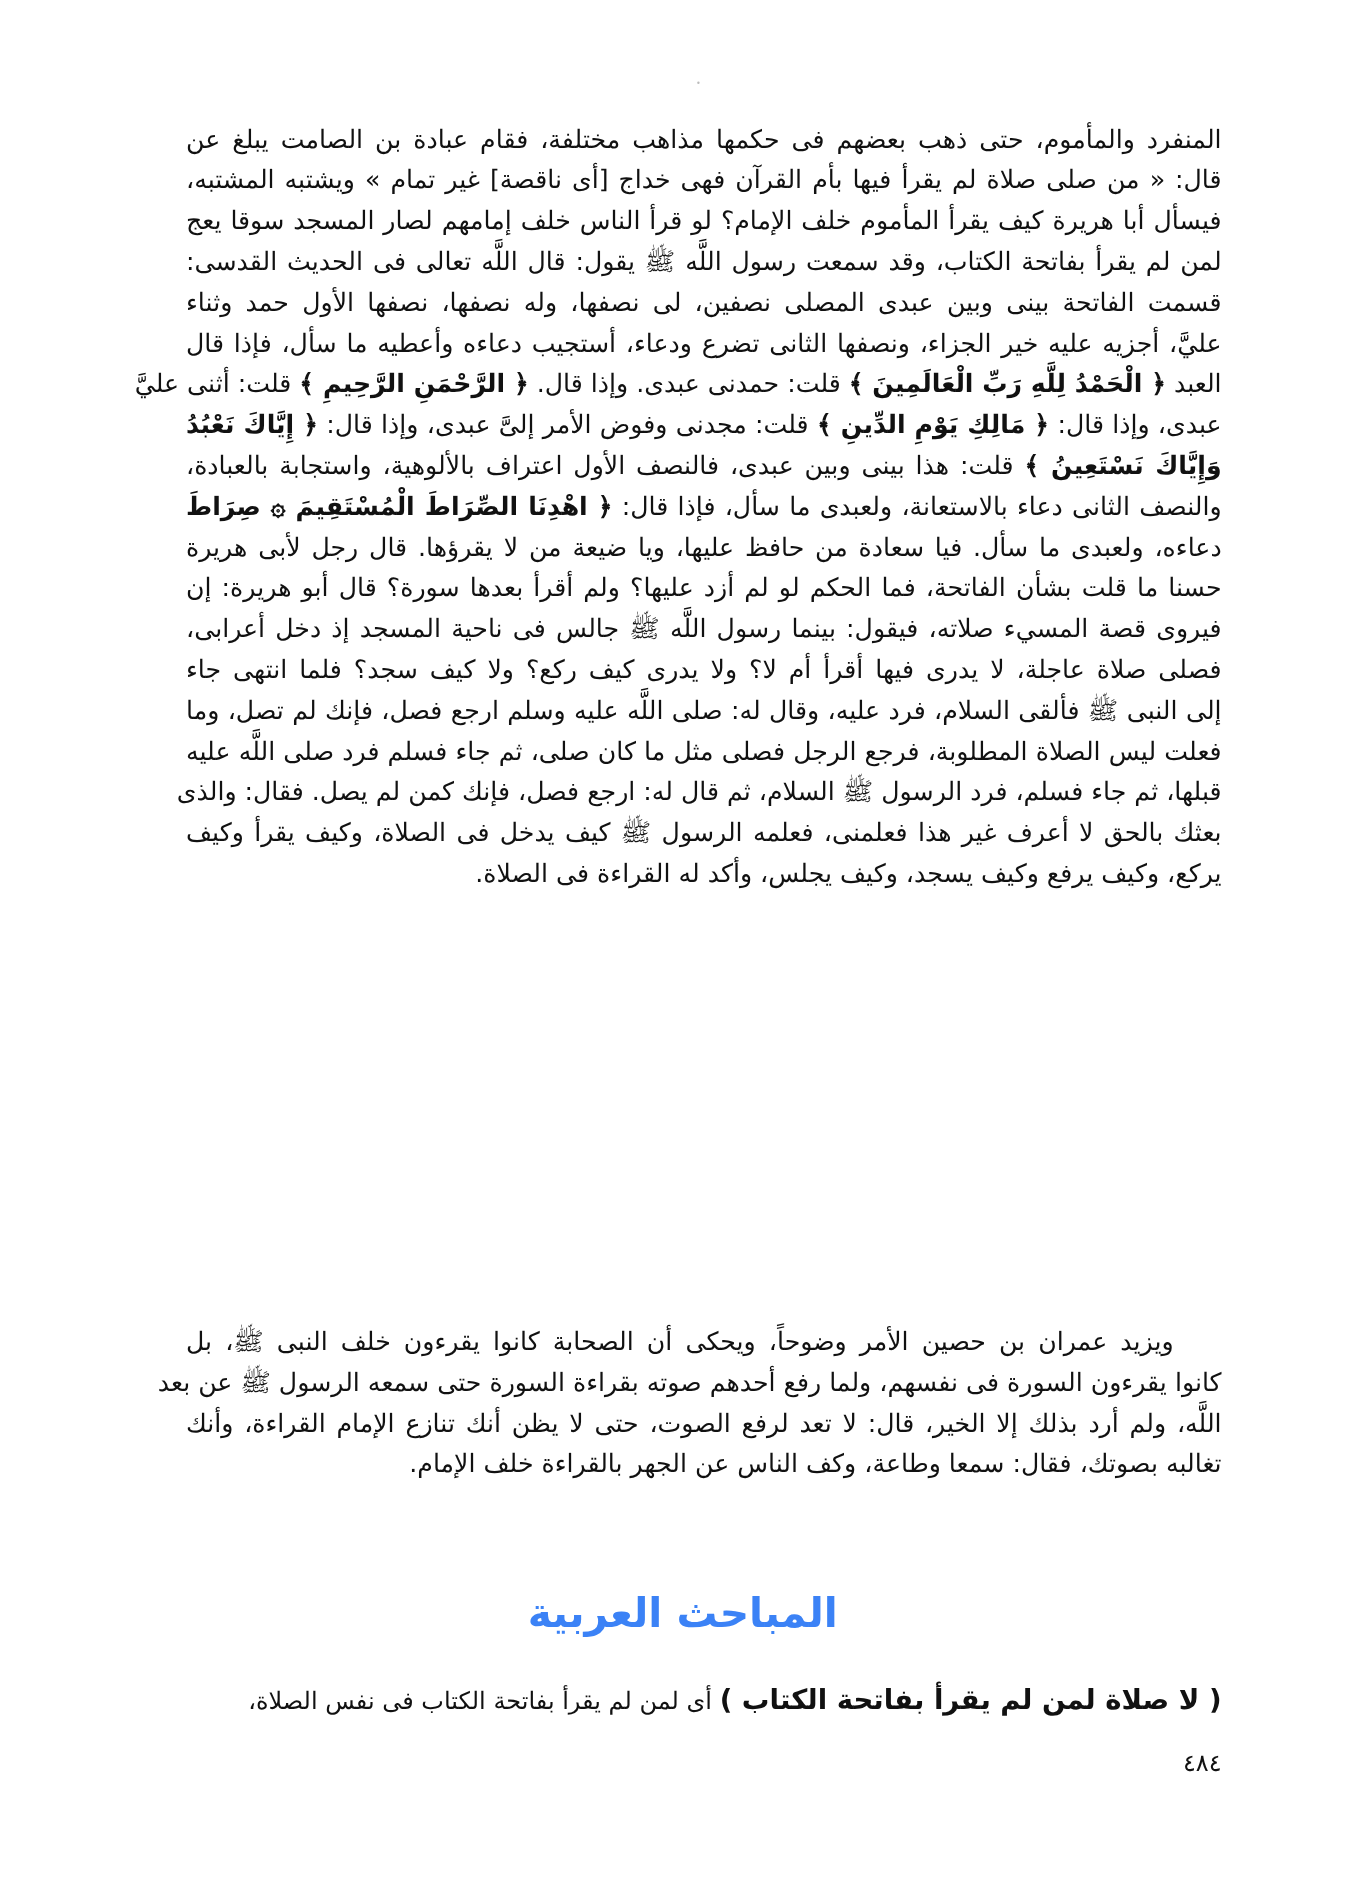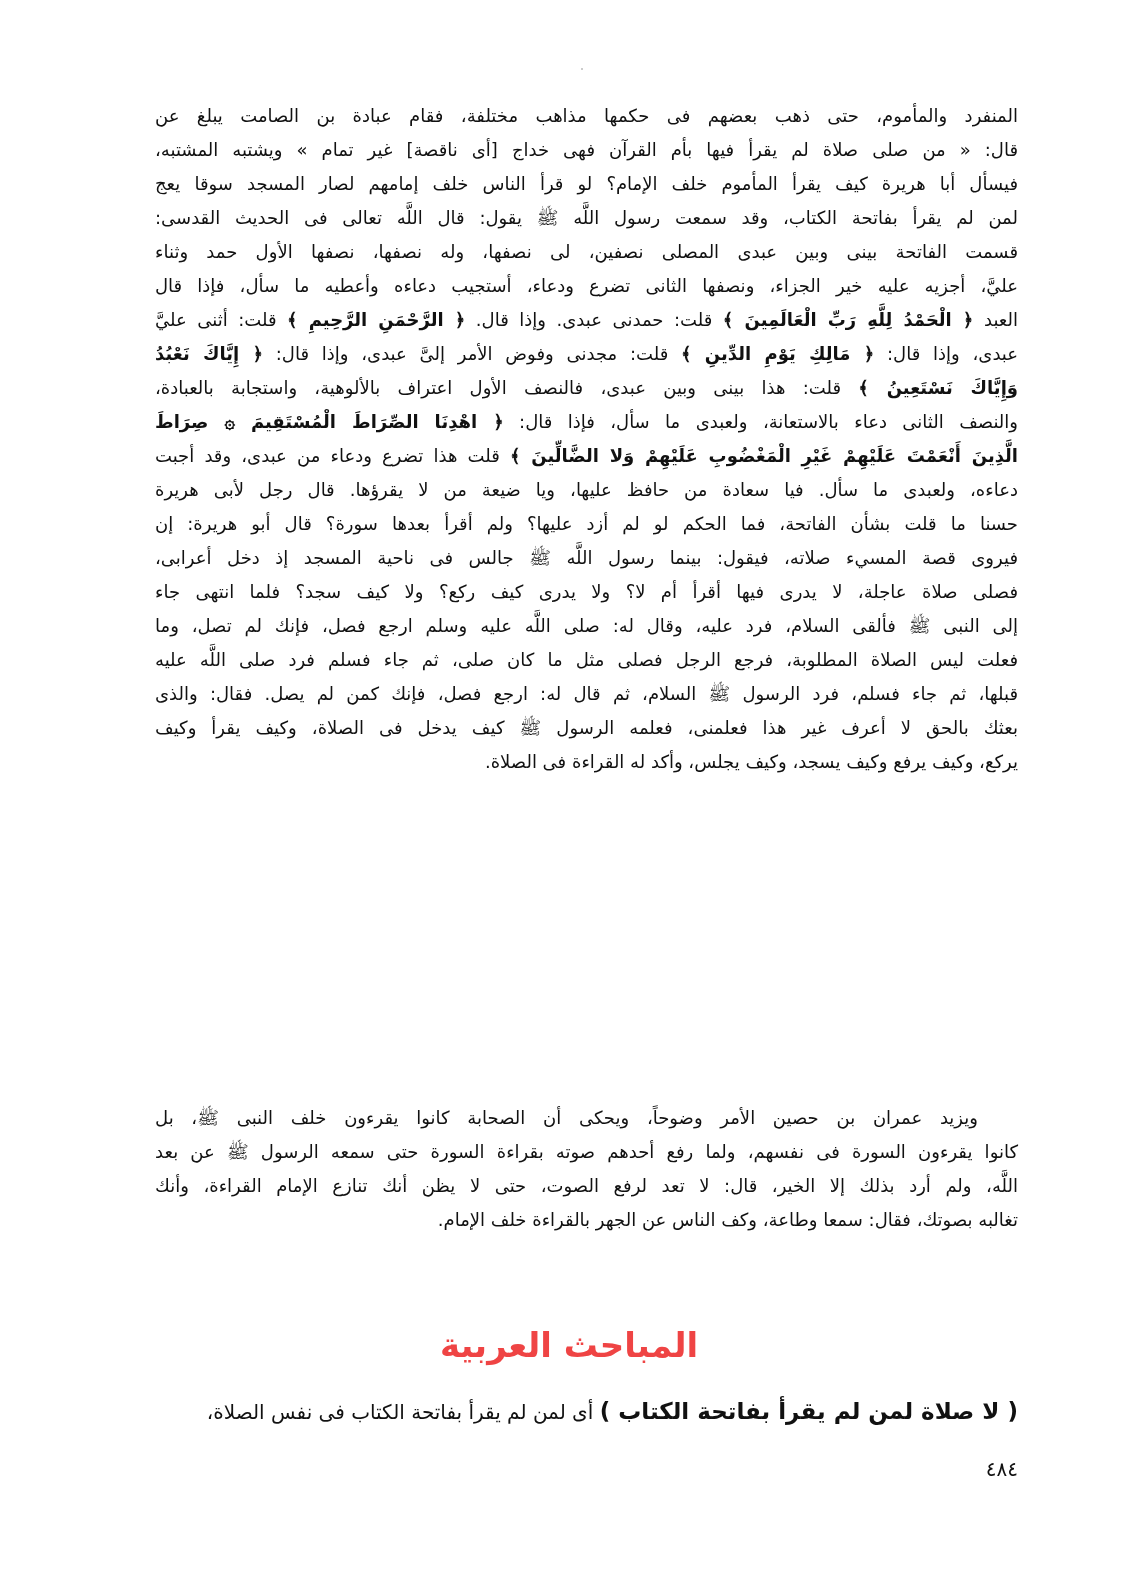--- a/index.html
+++ b/index.html
@@ -35,21 +35,21 @@
       right: 120px;
       width: 863px;
       direction: rtl;
       text-align: justify;
       text-align-last: justify;
     }
     .line {
       display: block;
       height: 34px;
       line-height: 34px;
-      font-size: 18px;
+      font-size: 21px;
       white-space: nowrap;
       text-align-last: justify;
       text-align: justify;
       overflow: visible;
     }
     .line.last {
       text-align-last: right;
     }
     .line.indent {
       padding-right: 40px;
@@ -60,30 +60,30 @@
     .heading {
       position: absolute;
       left: 0;
       width: 1138px;
       top: 1320px;
       text-align: center;
       direction: rtl;
       font-size: 34px;
       font-weight: bold;
       line-height: 50px;
-      color: #ef4444;
+      color: #3b82f6;
     }
     .definition-line {
       position: absolute;
       right: 120px;
       width: 880px;
       top: 1393px;
       direction: rtl;
       font-size: 20px;
-      line-height: 36px;
+      line-height: 48px;
       white-space: nowrap;
       text-align: right;
     }
     .definition-line .term {
       font-weight: bold;
       font-size: 23px;
     }
     .page-number {
       position: absolute;
       right: 120px;
@@ -108,21 +108,20 @@
     <span class="line">عليَّ، أجزيه عليه خير الجزاء، ونصفها الثانى تضرع ودعاء، أستجيب دعاءه وأعطيه ما سأل، فإذا قال</span>
 
     <span class="line"><span>العبد </span><span class="q">﴿ الْحَمْدُ لِلَّهِ رَبِّ الْعَالَمِينَ ﴾</span><span> قلت: حمدنى عبدى. وإذا قال. </span><span class="q">﴿ الرَّحْمَنِ الرَّحِيمِ ﴾</span><span> قلت: أثنى عليَّ</span></span>
 
     <span class="line"><span>عبدى، وإذا قال: </span><span class="q">﴿ مَالِكِ يَوْمِ الدِّينِ ﴾</span><span> قلت: مجدنى وفوض الأمر إلىَّ عبدى، وإذا قال: </span><span class="q">﴿ إِيَّاكَ نَعْبُدُ</span></span>
 
     <span class="line"><span class="q">وَإِيَّاكَ نَسْتَعِينُ ﴾</span><span> قلت: هذا بينى وبين عبدى، فالنصف الأول اعتراف بالألوهية، واستجابة بالعبادة،</span></span>
 
     <span class="line"><span>والنصف الثانى دعاء بالاستعانة، ولعبدى ما سأل، فإذا قال: </span><span class="q">﴿ اهْدِنَا الصِّرَاطَ الْمُسْتَقِيمَ ۞ صِرَاطَ</span></span>
 
-    <span class="line"><span class="q">الَّذِينَ أَنْعَمْتَ عَلَيْهِمْ غَيْرِ الْمَغْضُوبِ عَلَيْهِمْ وَلا الضَّالِّينَ ﴾</span><span> قلت هذا تضرع ودعاء من عبدى، وقد أجبت</span></span>
 
     <span class="line">دعاءه، ولعبدى ما سأل.  فيا سعادة من حافظ عليها، ويا ضيعة من لا يقرؤها. قال رجل لأبى هريرة</span>
     <span class="line">حسنا ما قلت بشأن الفاتحة، فما  الحكم لو لم أزد عليها؟ ولم أقرأ بعدها سورة؟ قال أبو هريرة: إن</span>
     <span class="line">فيروى قصة المسيء  صلاته، فيقول: بينما رسول اللَّه ﷺ جالس  فى ناحية المسجد إذ دخل أعرابى،</span>
     <span class="line">فصلى صلاة عاجلة، لا  يدرى فيها أقرأ أم لا؟ ولا يدرى كيف ركع؟ ولا كيف سجد؟ فلما انتهى جاء</span>
     <span class="line">إلى النبى ﷺ  فألقى السلام، فرد عليه، وقال له: صلى اللَّه  عليه وسلم ارجع فصل، فإنك لم تصل، وما</span>
     <span class="line">فعلت ليس الصلاة المطلوبة، فرجع الرجل فصلى مثل ما كان صلى، ثم جاء  فسلم فرد صلى اللَّه عليه</span>
     <span class="line">قبلها، ثم جاء فسلم، فرد الرسول ﷺ  السلام، ثم قال له: ارجع فصل، فإنك كمن لم يصل.  فقال: والذى</span>
     <span class="line">بعثك بالحق لا أعرف غير هذا فعلمنى، فعلمه الرسول ﷺ كيف يدخل  فى الصلاة، وكيف يقرأ وكيف</span>
     <span class="line last">يركع، وكيف يرفع وكيف يسجد، وكيف يجلس، وأكد له القراءة فى الصلاة.</span>

